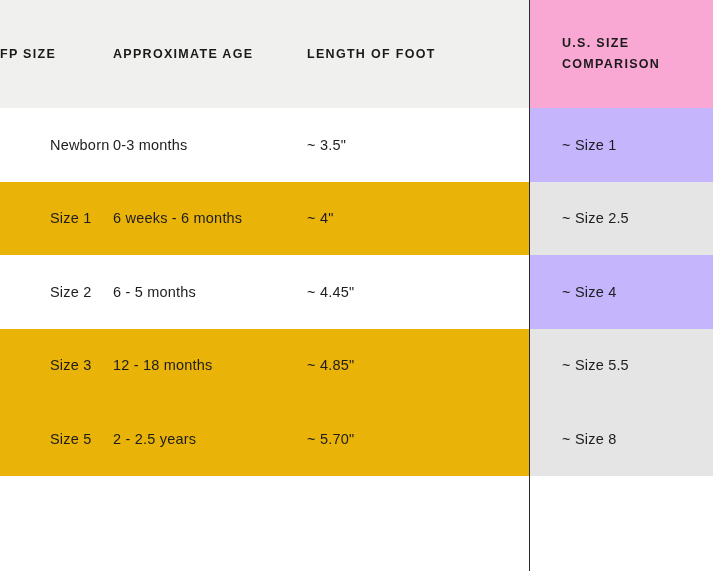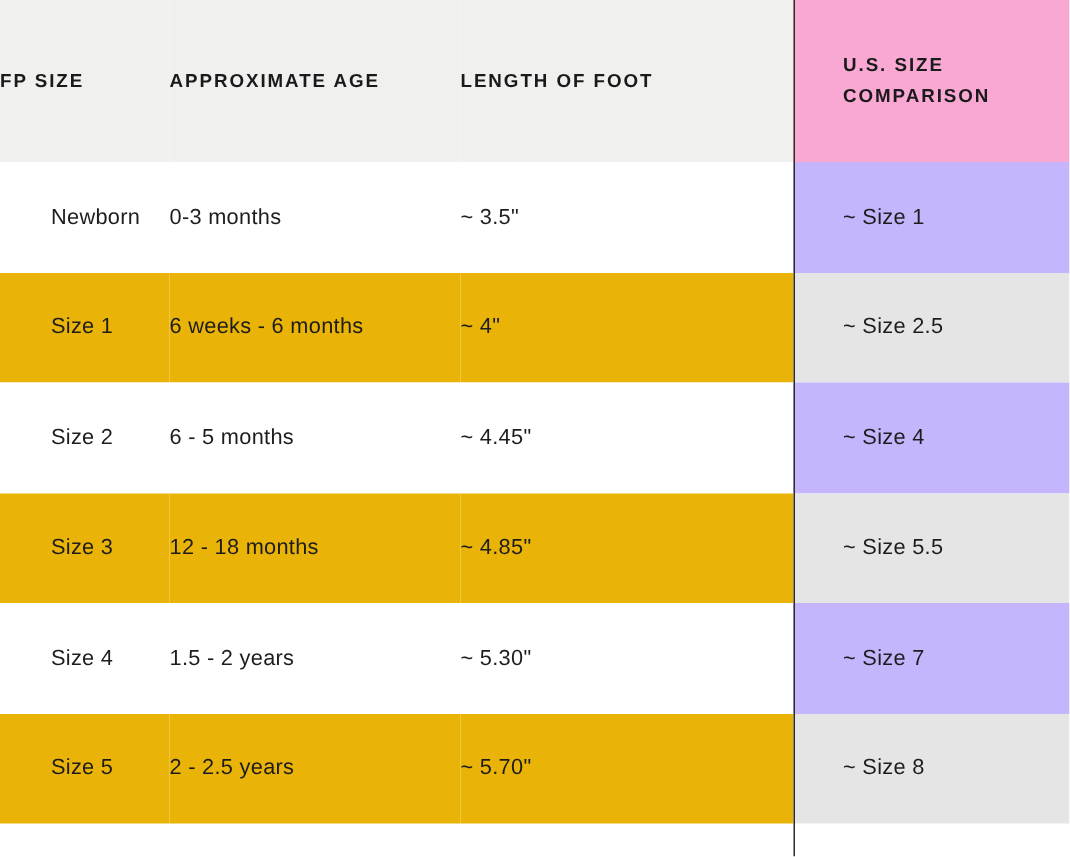--- a/index.html
+++ b/index.html
@@ -61,21 +61,21 @@
 
   tbody td {
     font-size: 14.5px;
     color: #1d1d1d;
     vertical-align: middle;
     letter-spacing: 0.2px;
     padding: 0;
     font-weight: normal;
   }
 
-  tbody td.c0 { padding-left: 34px; }
+  tbody td.c0 { padding-left: 50px; }
   tbody td.c3 { padding-left: 33px; }
 
   tbody tr.odd td { background: #ffffff; }
   tbody tr.even td { background: #eab308; }
 
   tbody tr.odd td.c3 { background: #c4b5fd; }
   tbody tr.even td.c3 { background: #e5e5e5; }
 
   
   .divider {
@@ -126,26 +126,20 @@
         <td class="c1">6 - 5 months</td>
         <td class="c2">~ 4.45"</td>
         <td class="c3">~ Size 4</td>
       </tr>
       <tr class="even">
         <td class="c0">Size 3</td>
         <td class="c1">12 - 18 months</td>
         <td class="c2">~ 4.85"</td>
         <td class="c3">~ Size 5.5</td>
       </tr>
-      <tr class="odd">
-        <td class="c0">Size 4</td>
-        <td class="c1">1.5 - 2 years</td>
-        <td class="c2">~ 5.30"</td>
-        <td class="c3">~ Size 7</td>
-      </tr>
       <tr class="even">
         <td class="c0">Size 5</td>
         <td class="c1">2 - 2.5 years</td>
         <td class="c2">~ 5.70"</td>
         <td class="c3">~ Size 8</td>
       </tr>
     </tbody>
   </table>
 
   <div class="divider"></div>

